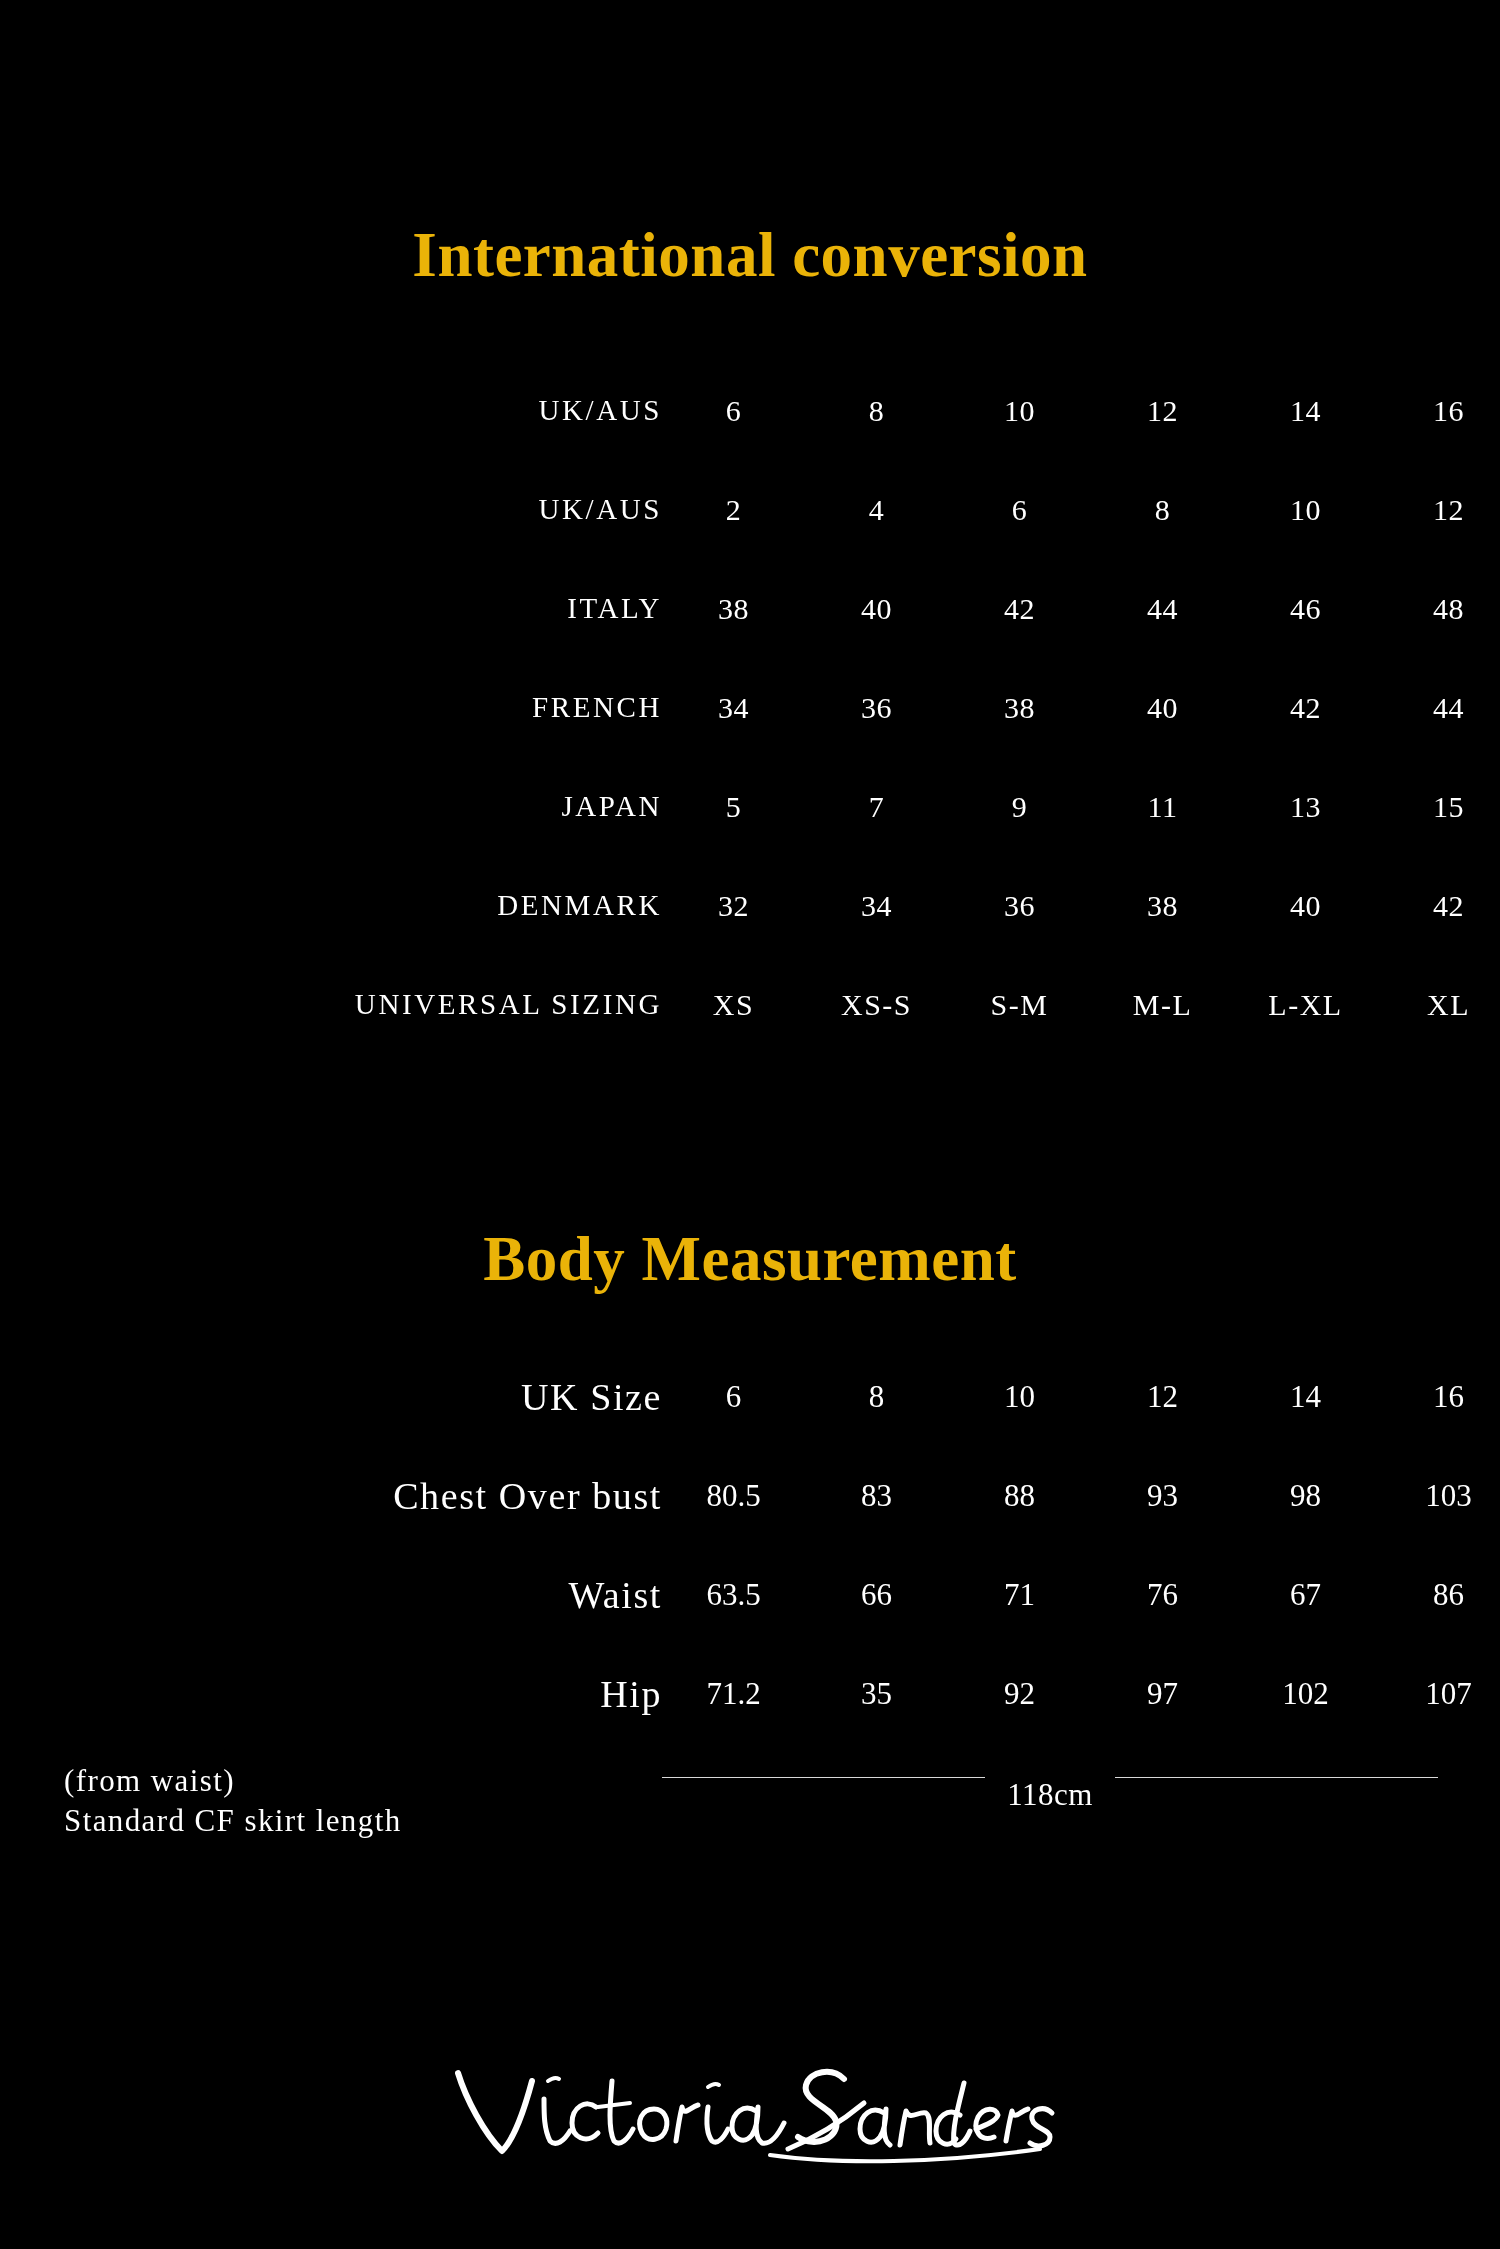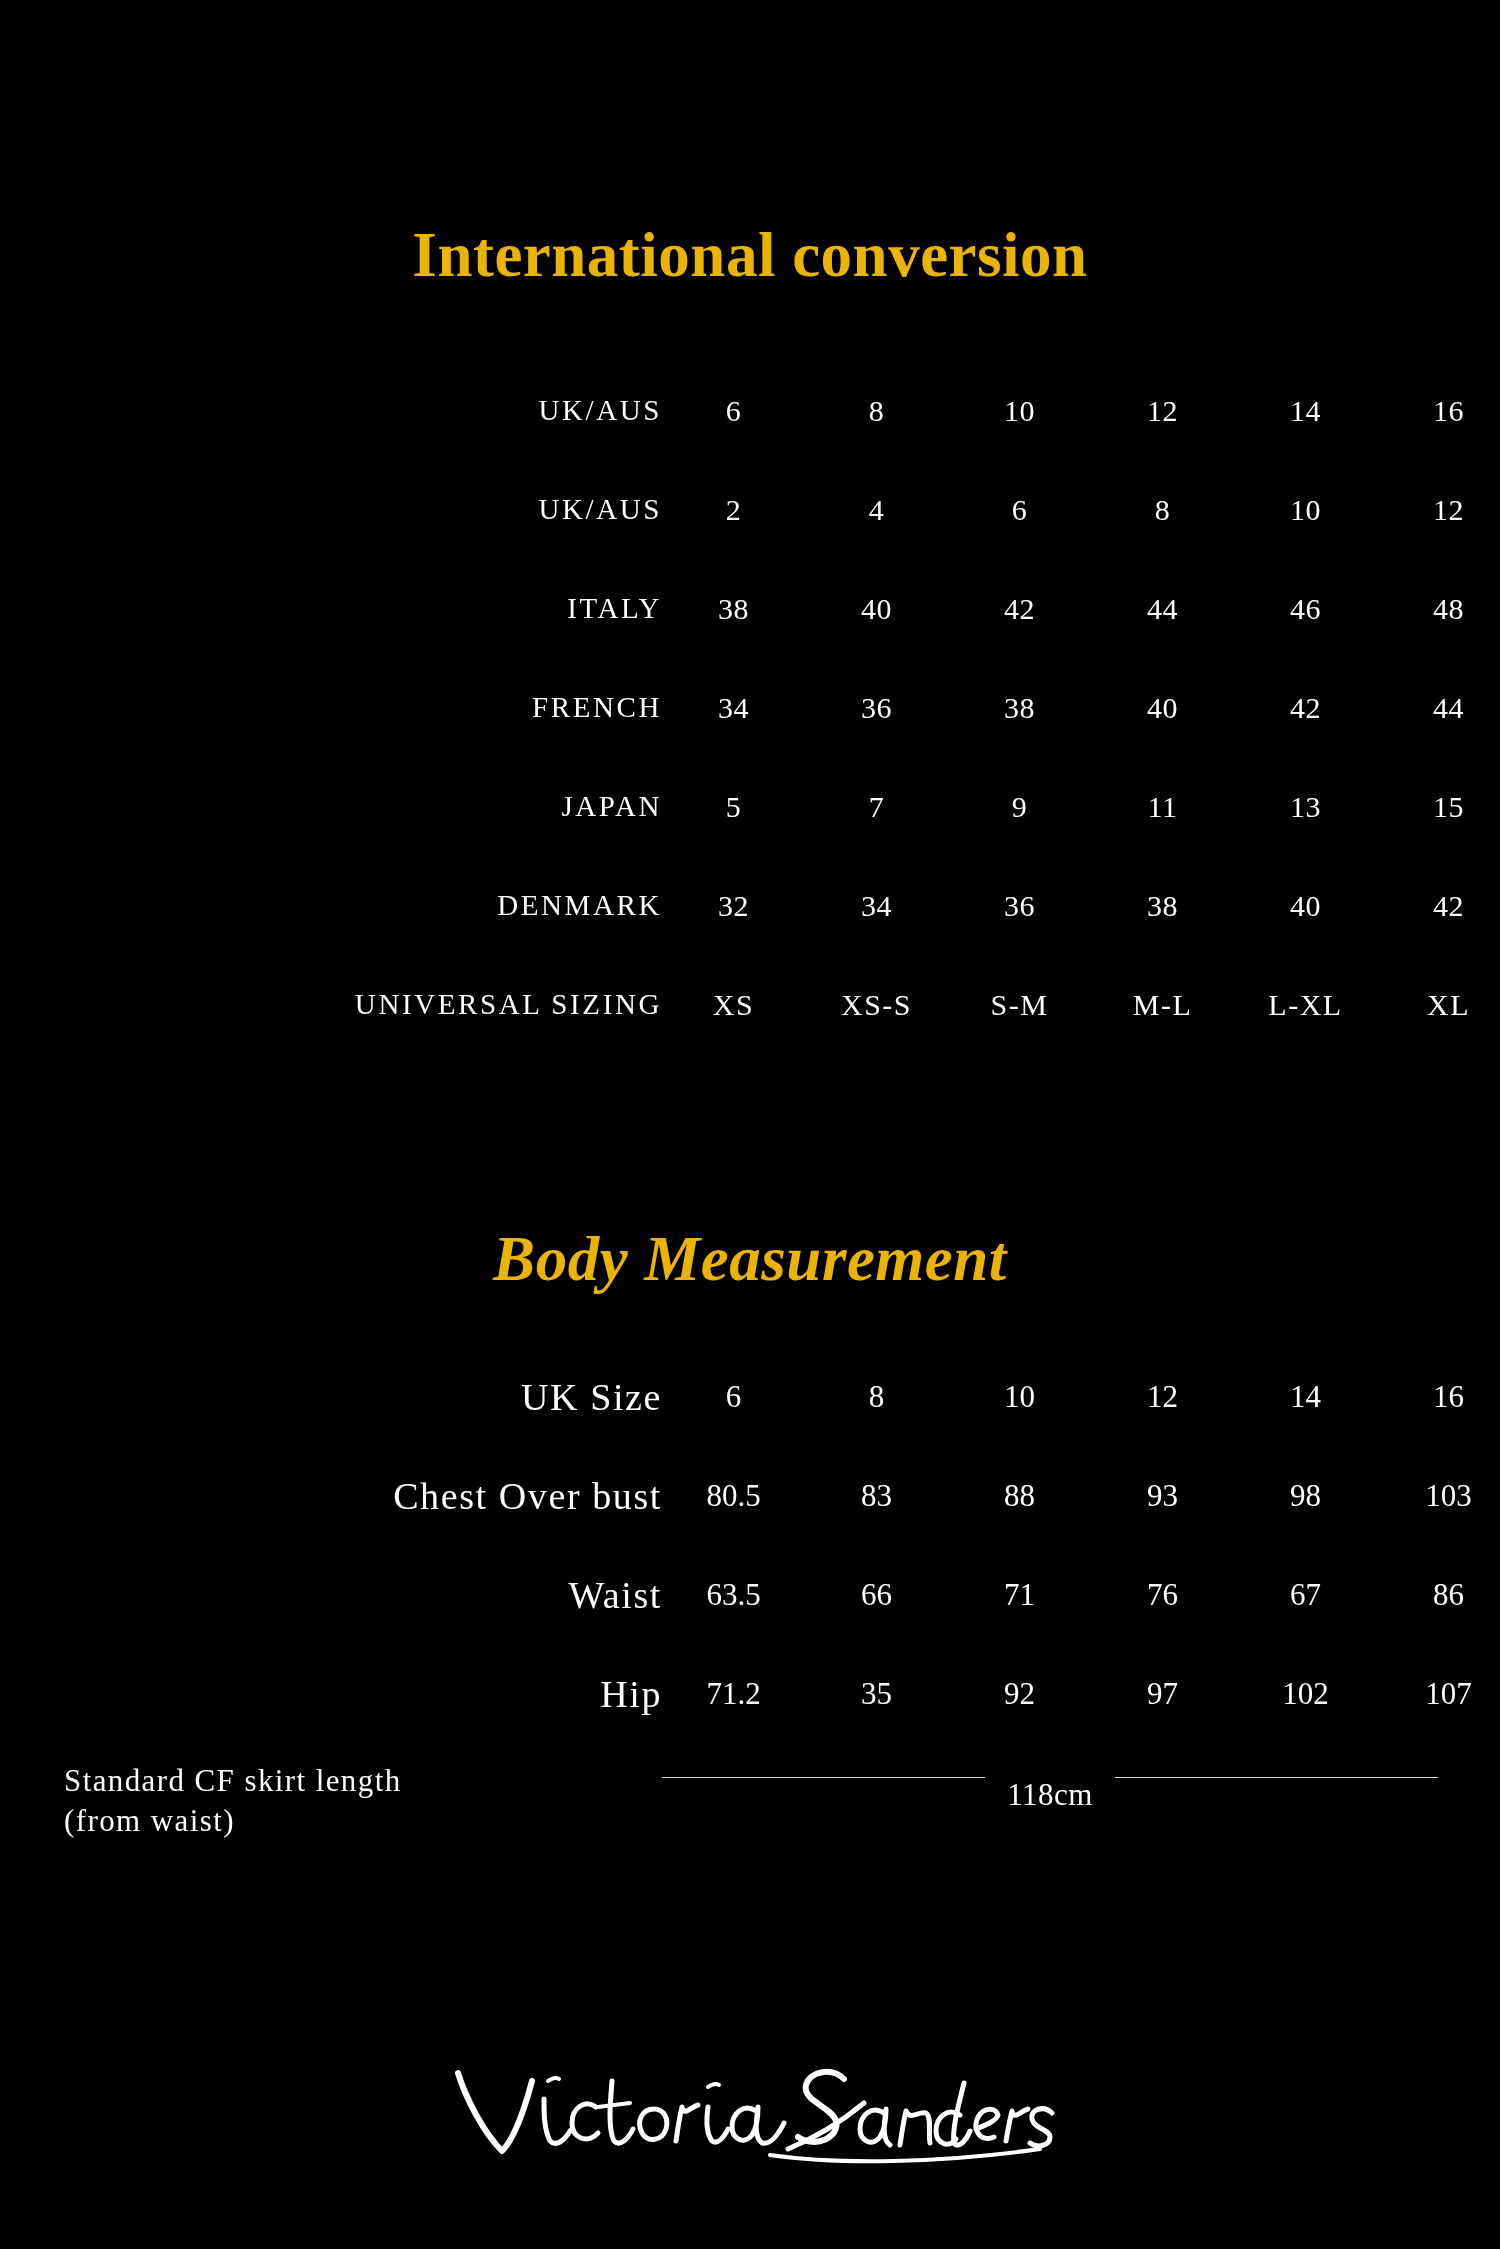--- a/index.html
+++ b/index.html
@@ -34,21 +34,20 @@
   }
   #title-international {
     font-size: 63px;
     padding-top: 182px;
     line-height: 1;
   }
   #title-body {
     font-size: 63px;
     padding-top: 132px;
     line-height: 1;
-    font-style: italic;
   }
 
   
   table.size-table {
     width: 100%;
     border-collapse: collapse;
     table-layout: fixed;
   }
   table.size-table td {
     padding: 0;
@@ -289,22 +288,22 @@
         <td class="cell-val">92</td>
         <td class="cell-val">97</td>
         <td class="cell-val">102</td>
         <td class="cell-val">107</td>
       </tr>
     </tbody>
   </table>
 
   <div class="skirt-row">
     <div class="skirt-label">
+      <div>(from waist)</div>
       <div>Standard CF skirt length</div>
-      <div>(from waist)</div>
     </div>
     <div class="skirt-measure">
       <div class="skirt-line"></div>
       <div class="skirt-value">118cm</div>
       <div class="skirt-line"></div>
     </div>
   </div>
 
   <div class="logo-wrap">
     <svg width="620" height="150" viewBox="0 0 620 150" fill="none" xmlns="http://www.w3.org/2000/svg">

